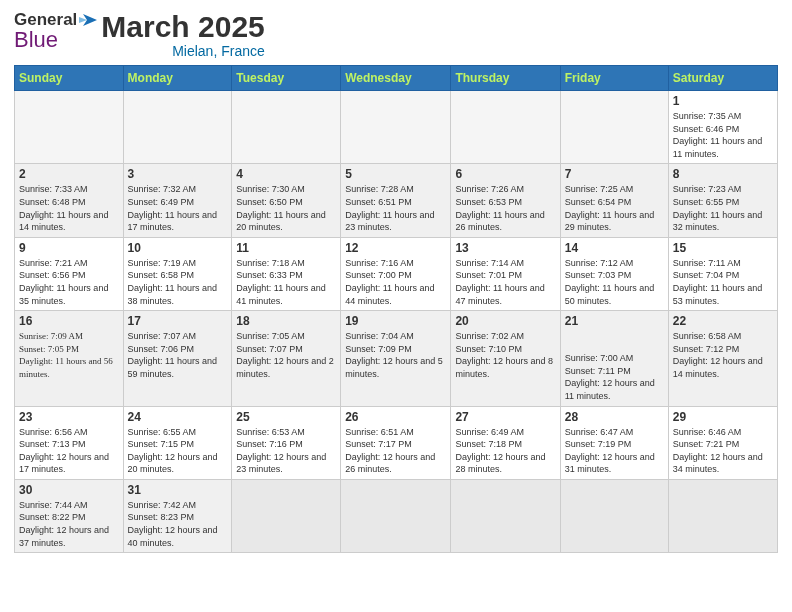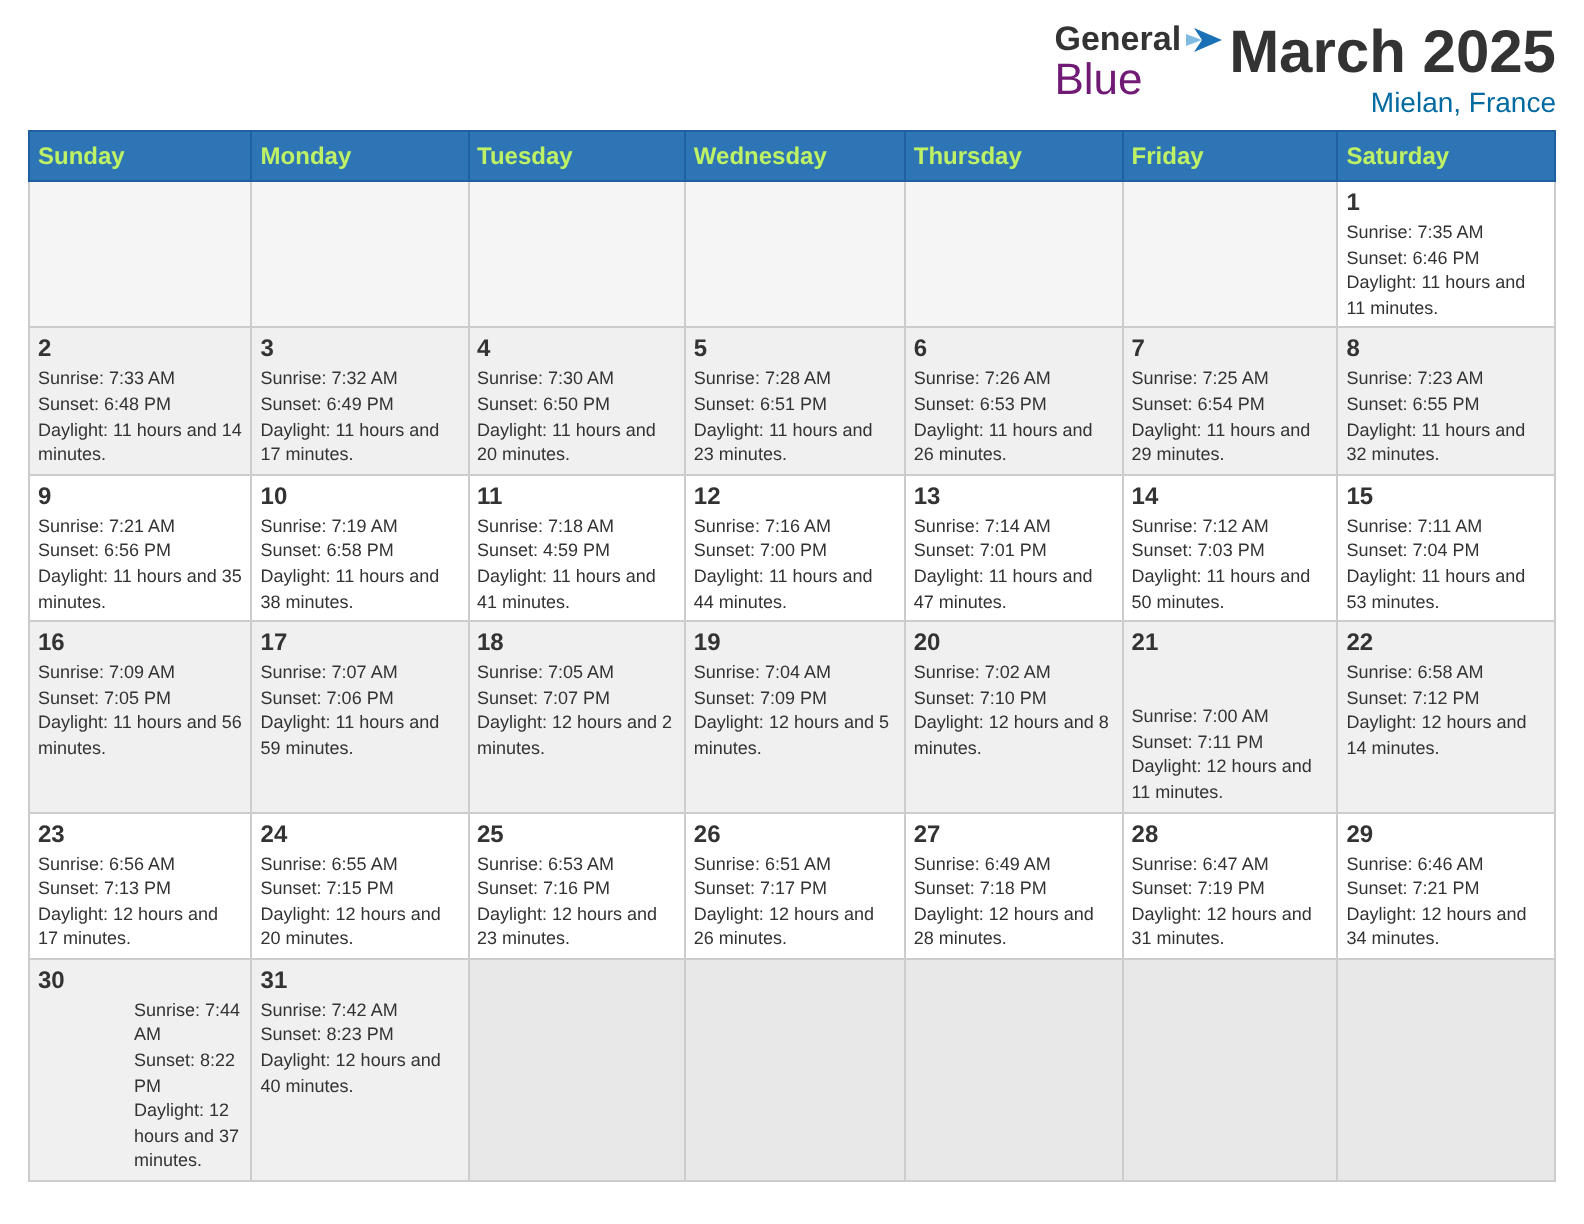--- a/index.html
+++ b/index.html
@@ -11,21 +11,21 @@
       overflow: hidden;
     }
     .page {
       width: 792px;
       min-height: 612px;
       background: #fff;
       padding: 10px 14px 10px 14px;
     }
     .header {
       display: flex;
-      justify-content: flex-end;
+      justify-content: flex-start;
       align-items: flex-start;
       margin-bottom: 6px;
     }
     .logo {
       display: flex;
       align-items: center;
       gap: 4px;
     }
     .title-block {
       text-align: right;
@@ -189,21 +189,21 @@
           </td>
           <td>
             <span class="day-num">10</span>
             <div class="day-info" style="white-space: pre-line;">Sunrise: 7:19 AM
 Sunset: 6:58 PM
 Daylight: 11 hours and 38 minutes.</div>
           </td>
           <td>
             <span class="day-num">11</span>
             <div class="day-info" style="white-space: pre-line;">Sunrise: 7:18 AM
-Sunset: 4:59 PM
+Sunset: 6:33 PM
 Daylight: 11 hours and 41 minutes.</div>
           </td>
           <td>
             <span class="day-num">12</span>
             <div class="day-info" style="white-space: pre-line;">Sunrise: 7:16 AM
 Sunset: 7:00 PM
 Daylight: 11 hours and 44 minutes.</div>
           </td>
           <td>
             <span class="day-num">13</span>
@@ -220,21 +220,21 @@
           <td>
             <span class="day-num">15</span>
             <div class="day-info" style="white-space: pre-line;">Sunrise: 7:11 AM
 Sunset: 7:04 PM
 Daylight: 11 hours and 53 minutes.</div>
           </td>
         </tr>
         <tr class="row-shade">
           <td>
             <span class="day-num">16</span>
-            <div class="day-info" style="white-space: pre-line;">Sunrise: 7:09 AM
+            <div class="day-info" style="white-space: pre-line; font-family: Liberation Serif, serif;">Sunrise: 7:09 AM
 Sunset: 7:05 PM
 Daylight: 11 hours and 56 minutes.</div>
           </td>
           <td>
             <span class="day-num">17</span>
             <div class="day-info" style="white-space: pre-line;">Sunrise: 7:07 AM
 Sunset: 7:06 PM
 Daylight: 11 hours and 59 minutes.</div>
           </td>
           <td>
@@ -308,21 +308,21 @@
           <td>
             <span class="day-num">29</span>
             <div class="day-info" style="white-space: pre-line;">Sunrise: 6:46 AM
 Sunset: 7:21 PM
 Daylight: 12 hours and 34 minutes.</div>
           </td>
         </tr>
         <tr class="row-shade">
           <td>
             <span class="day-num">30</span>
-            <div class="day-info" style="white-space: pre-line; margin-left: 48px;">Sunrise: 7:44 AM
+            <div class="day-info" style="white-space: pre-line;">Sunrise: 7:44 AM
 Sunset: 8:22 PM
 Daylight: 12 hours and 37 minutes.</div>
           </td>
           <td>
             <span class="day-num">31</span>
             <div class="day-info" style="white-space: pre-line;">Sunrise: 7:42 AM
 Sunset: 8:23 PM
 Daylight: 12 hours and 40 minutes.</div>
           </td>
           <td class="empty"></td>

